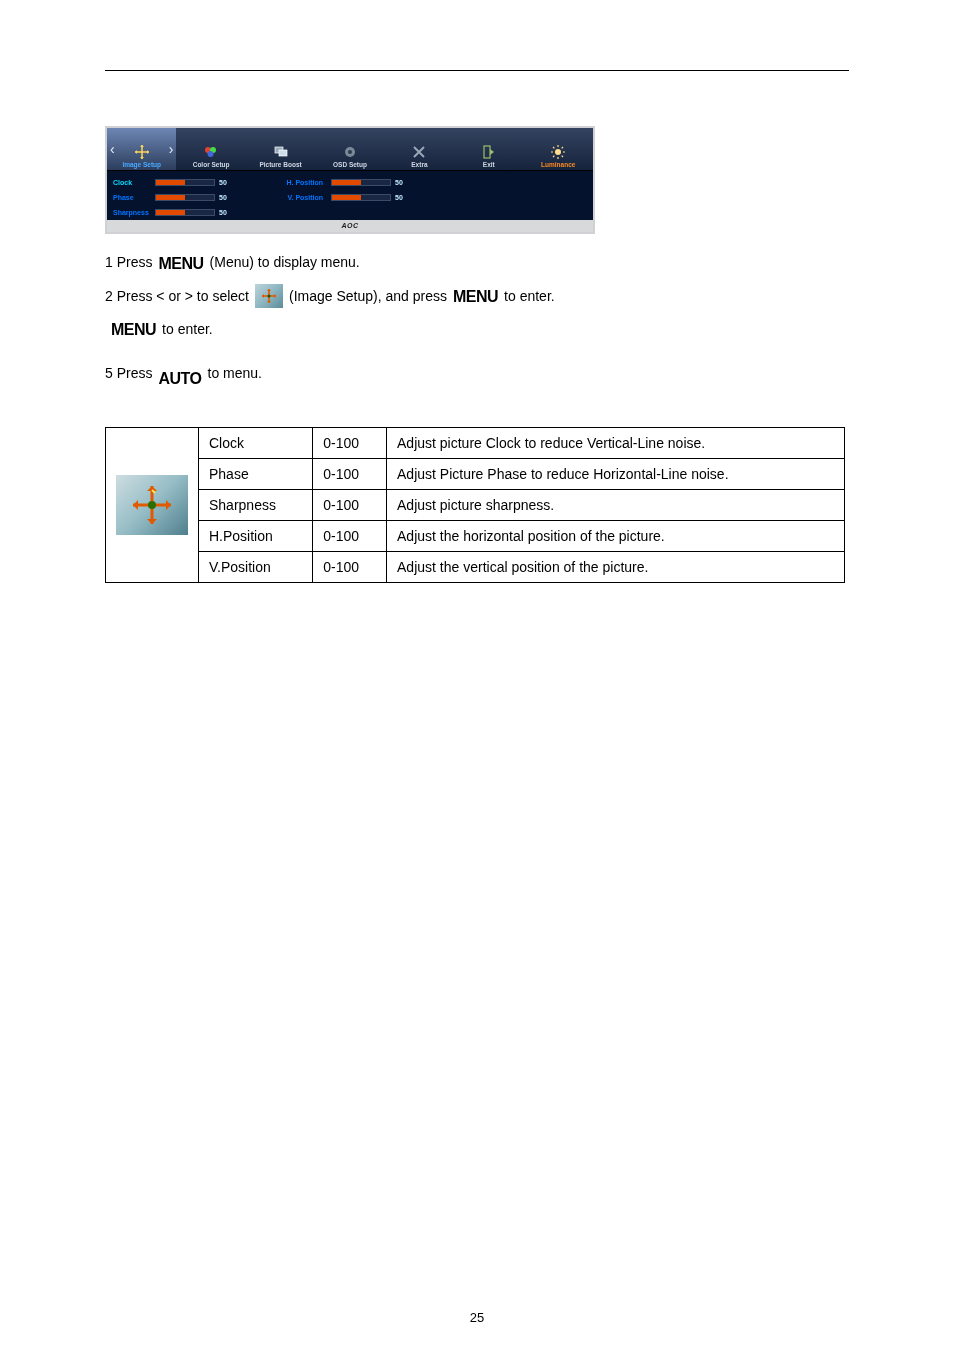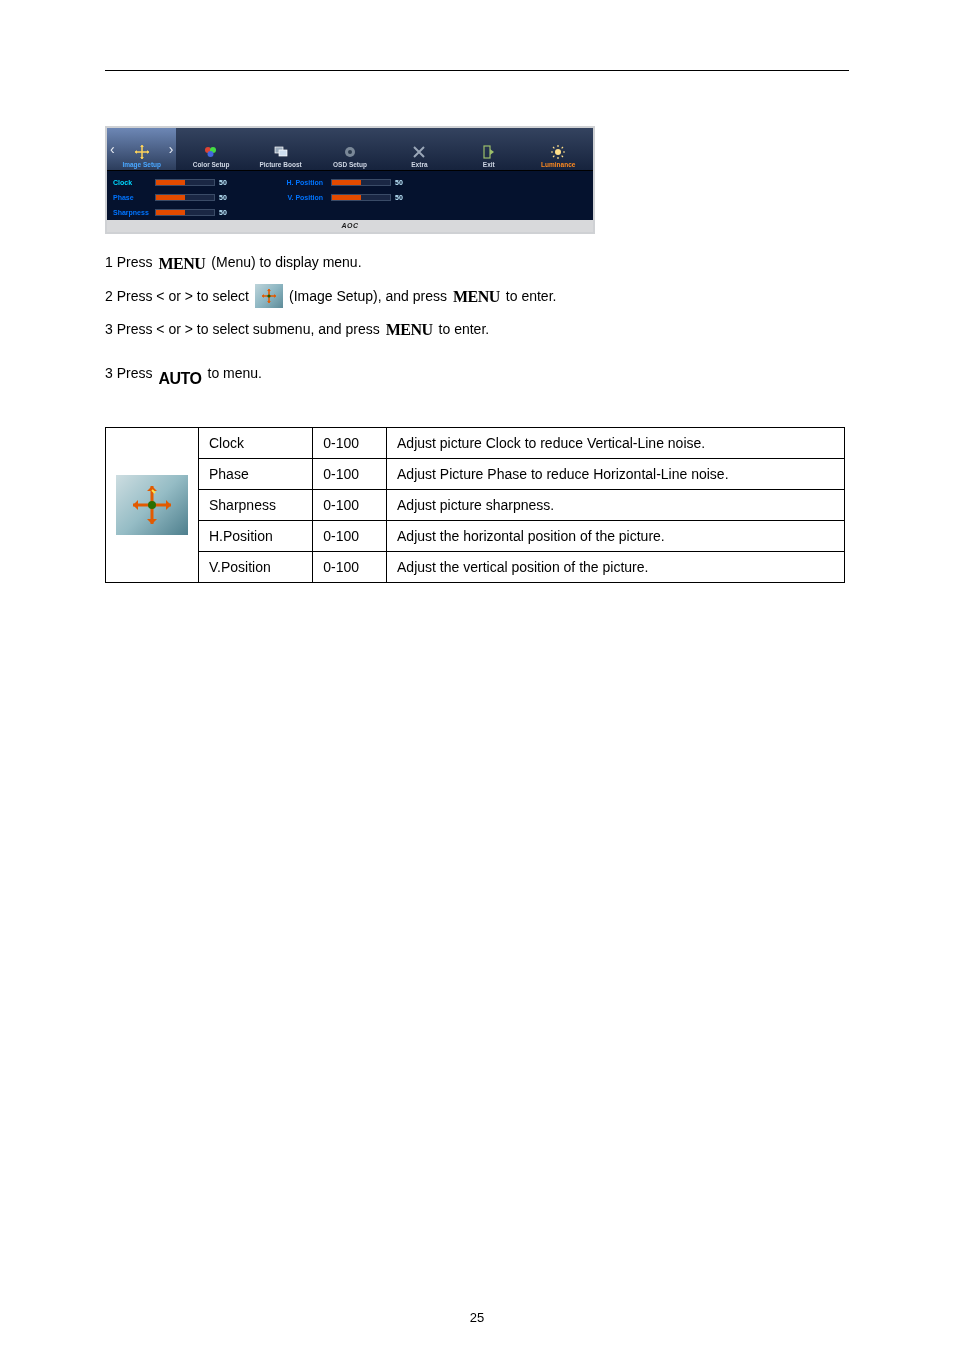--- a/index.html
+++ b/index.html
@@ -34,21 +34,21 @@
   .osd-slider .fill { position:absolute; left:0; top:0; bottom:0; background:#e24a00; }
   .osd-val { font-size:7px; color:#bfeaff; margin-left:4px;font-weight:bold;}
   .osd-footer { height:12px; background:#d8d9db; font-size:7px; font-style:italic; font-weight:bold; color:#1a1a1a; text-align:center; line-height:12px; letter-spacing:0.5px;}
 
   
   .ic svg { display:block; }
 
   
   .instructions { margin: 18px 0 30px 0; font-size: 14px; line-height: 1.4; }
   .instr-line { display:flex; align-items:center; flex-wrap:wrap; margin: 6px 0 10px 0; }
-  .menu-glyph { font-weight:900; font-size:16px; letter-spacing:-0.5px; margin: 0 6px; position:relative; top:1px; font-family: Liberation Serif, serif;}
+  .menu-glyph { font-weight:900; font-size:16px; letter-spacing:-0.5px; margin: 0 6px; position:relative; top:1px; font-family: Liberation Sans, sans-serif;}
   .auto-glyph { font-weight:700; font-size:16px; letter-spacing:-0.5px; margin: 12px 6px; position:relative; top:5px;}
   .mini-icon { width:28px; height:24px; background: linear-gradient(135deg,#bdd4da 0%, #8db6c2 50%,#5d8b98 100%); margin: 0 6px; display:flex; align-items:center; justify-content:center; }
   .mini-icon svg { width:16px; height:16px; }
 
   
   table.params { border-collapse: collapse; width: 740px; font-size: 14px; margin-top: 10px;}
   table.params td { border: 1px solid #000; padding: 7px 10px; vertical-align: middle; }
   table.params td.icon-cell { width:90px; vertical-align:middle; text-align:center; }
   .big-icon { width:72px; height:60px; background: linear-gradient(135deg,#cddde1 0%, #95bcc5 50%, #4e7f8d 100%); display:flex; align-items:center; justify-content:center; margin:0 auto; }
   .big-icon svg { width:42px; height:42px; }
@@ -207,26 +207,25 @@
                 <path d="M6 3l2-2 2 2M6 13l2 2 2-2M3 6l-2 2 2 2M13 6l2 2-2 2" fill="#e25a00"></path>
                 <circle cx="8" cy="8" r="1.6" fill="#1f5d00"></circle>
               </g>
             </svg>
         </span>
         <span> (Image Setup), and press </span>
         <span class="menu-glyph">MENU</span>
         <span> to enter.</span>
       </div>
       <div class="instr-line">
-        <span>3 Press &lt; or &gt; to select submenu, and press </span>
         <span class="menu-glyph">MENU</span>
         <span> to enter.</span>
       </div>
       <div class="instr-line">
-        <span>3 Press </span>
+        <span>5 Press </span>
         <span class="auto-glyph">AUTO</span>
         <span> to menu.</span>
       </div>
     </div>
 
     <table class="params">
       <tbody>
           <tr>
         <td class="icon-cell" rowspan="5">
           <div class="big-icon">

